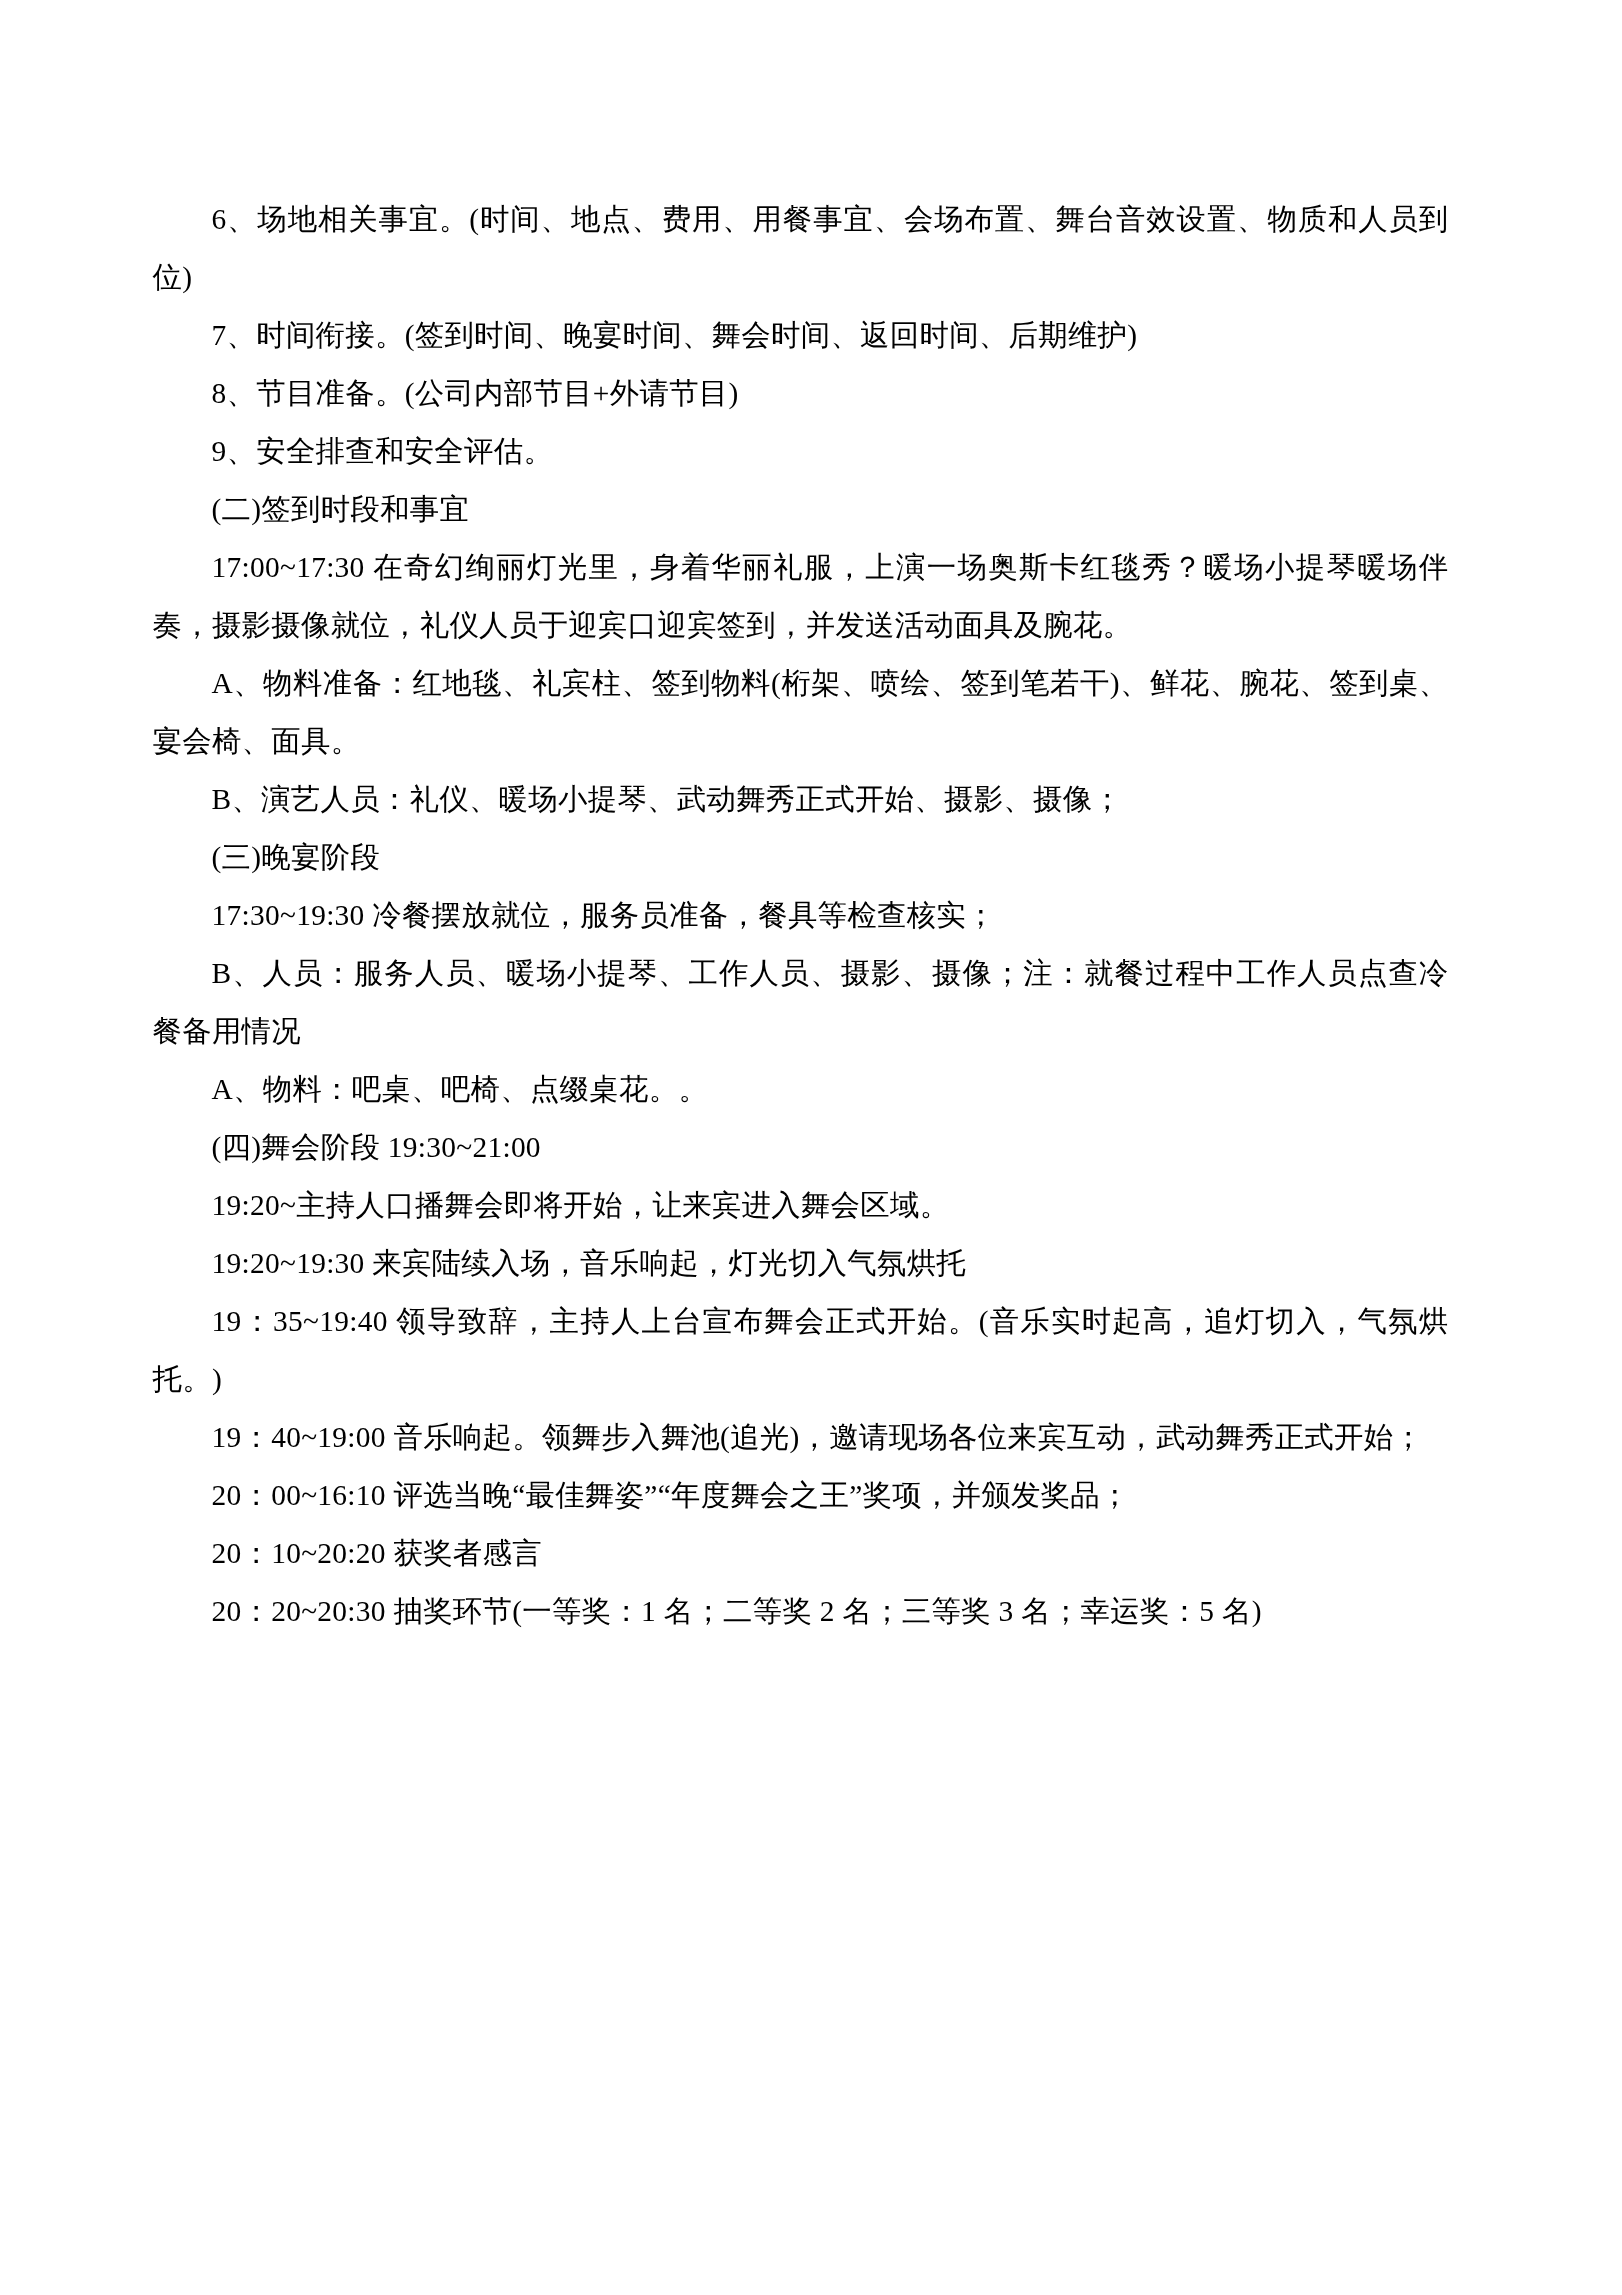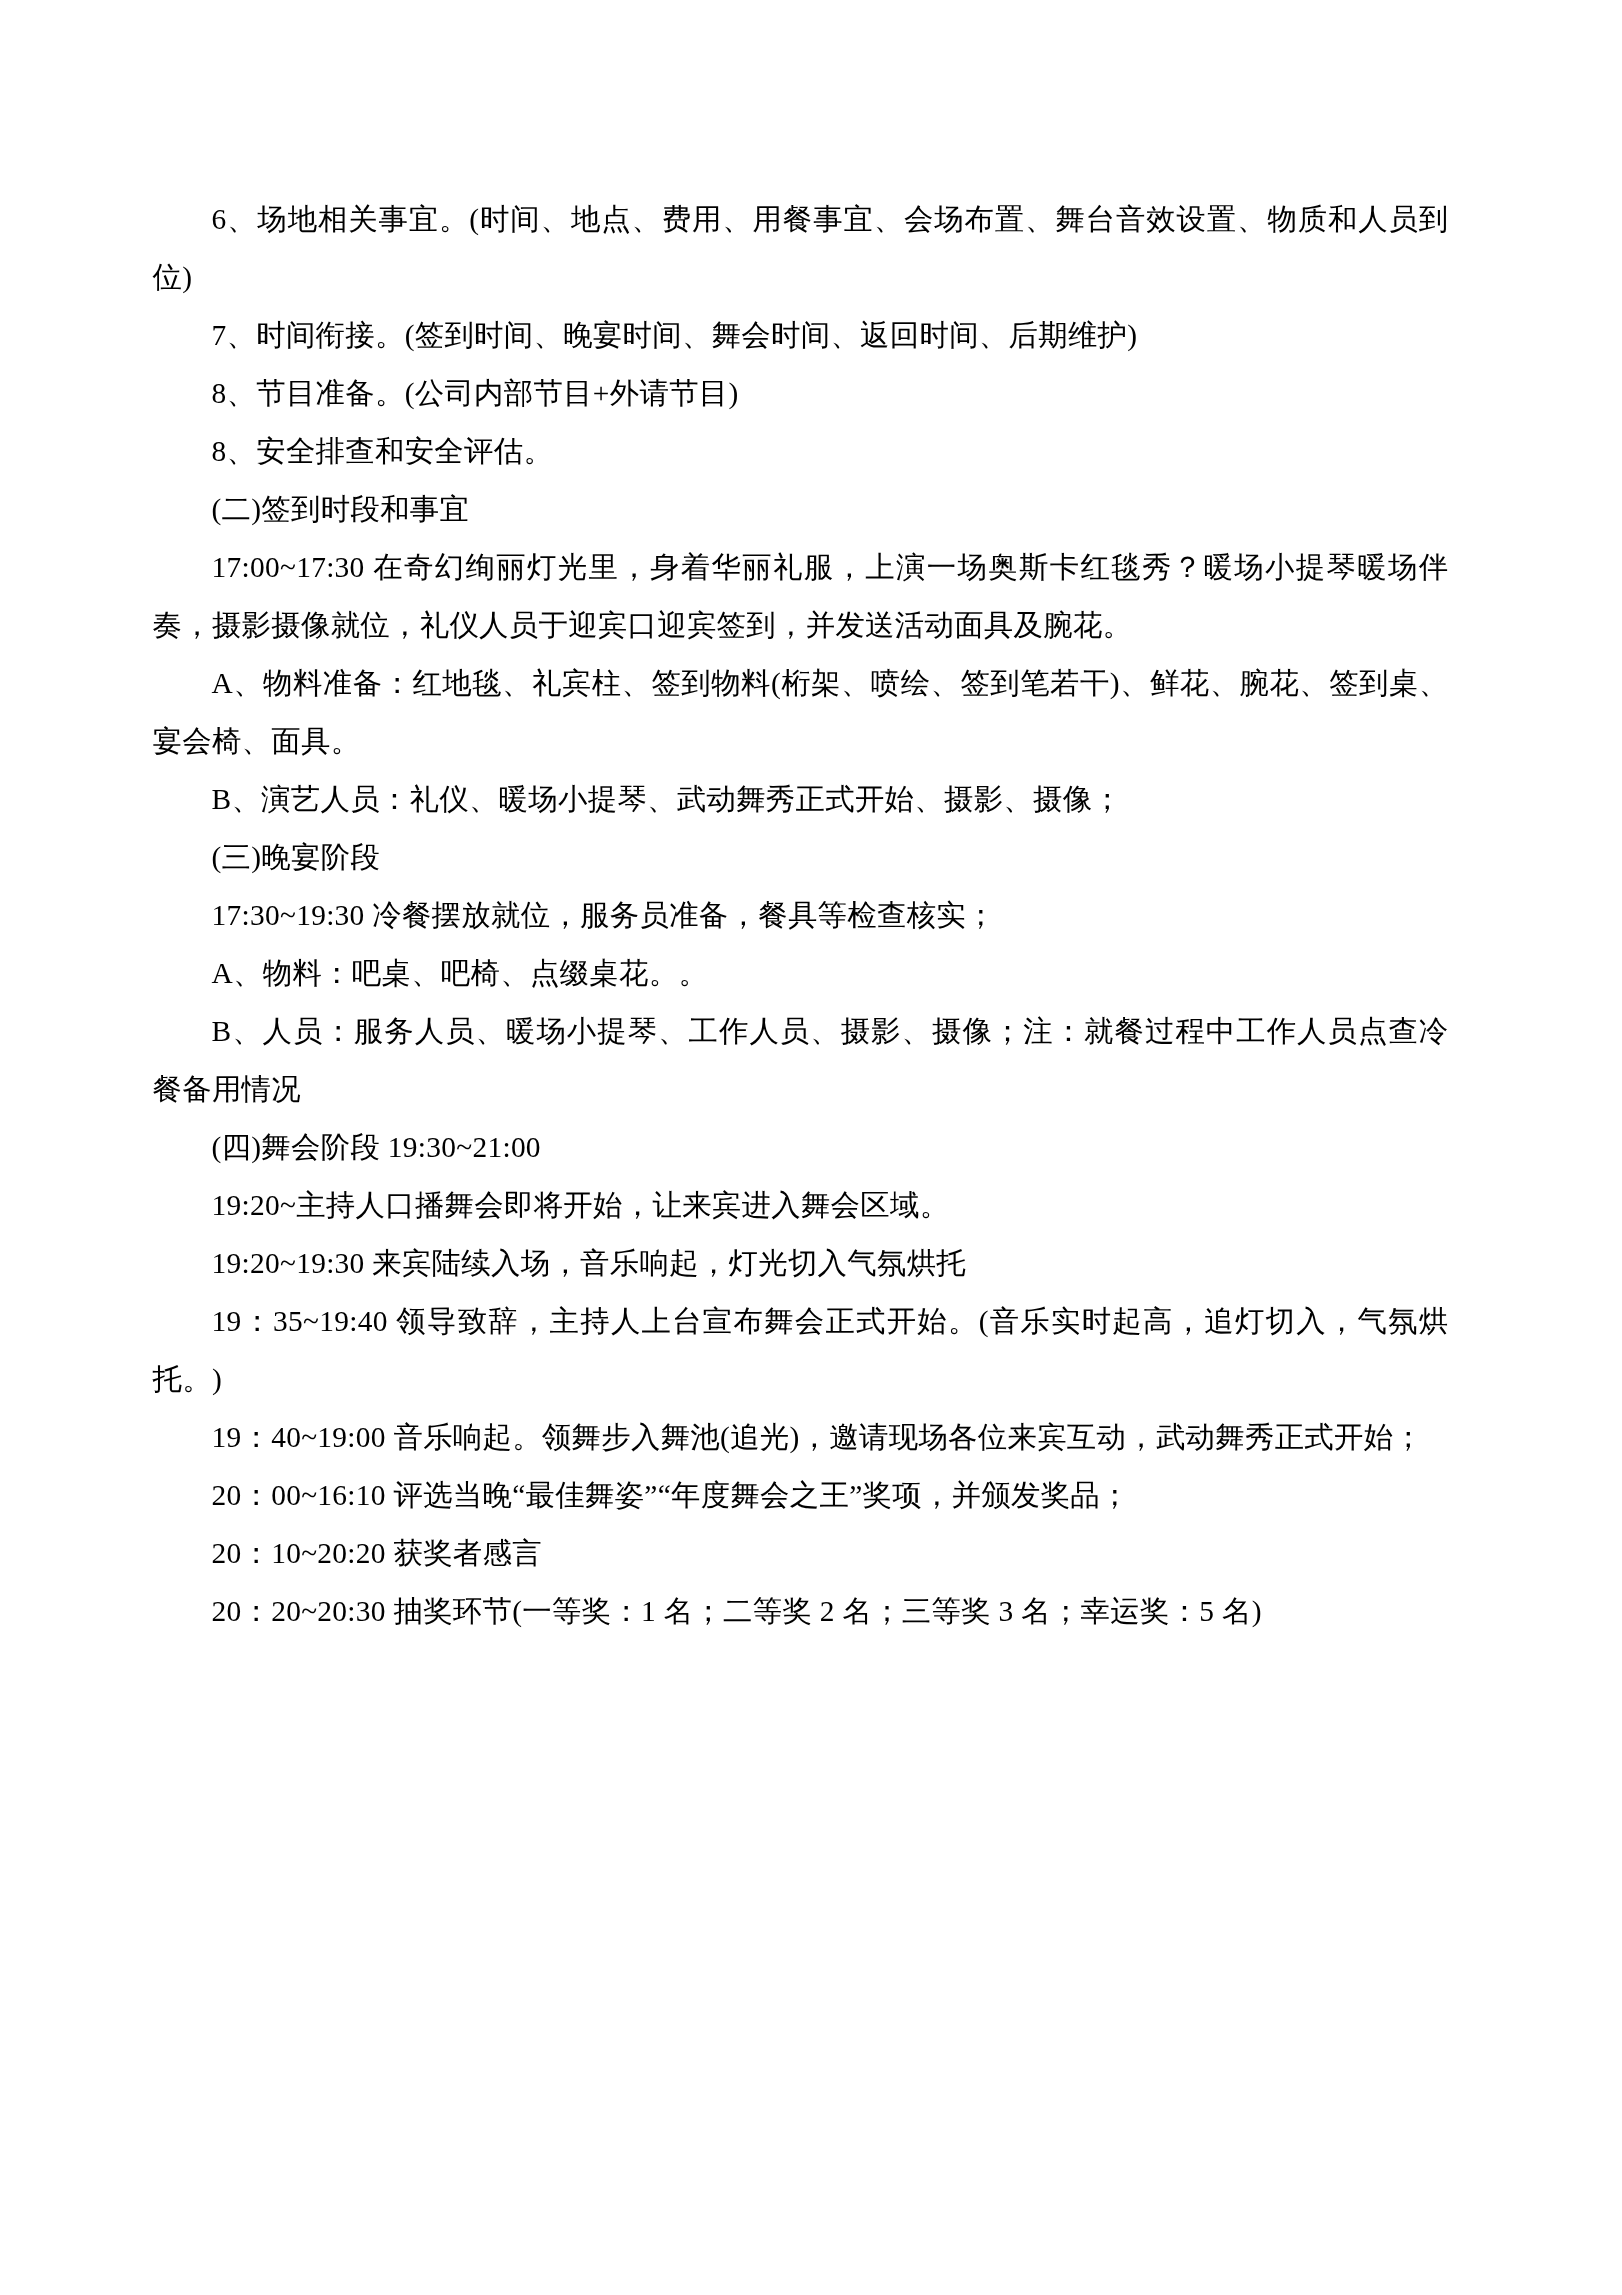--- a/index.html
+++ b/index.html
@@ -40,29 +40,29 @@
   }
 </style>
 </head>
 <body>
 
 <div class="page">
   <div class="doc-body">
     <p class="para indent">6、场地相关事宜。(时间、地点、费用、用餐事宜、会场布置、舞台音效设置、物质和人员到位)</p>
     <p class="para indent">7、时间衔接。(签到时间、晚宴时间、舞会时间、返回时间、后期维护)</p>
     <p class="para indent">8、节目准备。(公司内部节目+外请节目)</p>
-    <p class="para indent">8、安全排查和安全评估。</p>
+    <p class="para indent">9、安全排查和安全评估。</p>
     <p class="para indent">(二)签到时段和事宜</p>
     <p class="para indent">17:00~17:30 在奇幻绚丽灯光里，身着华丽礼服，上演一场奥斯卡红毯秀？暖场小提琴暖场伴奏，摄影摄像就位，礼仪人员于迎宾口迎宾签到，并发送活动面具及腕花。</p>
     <p class="para indent">A、物料准备：红地毯、礼宾柱、签到物料(桁架、喷绘、签到笔若干)、鲜花、腕花、签到桌、宴会椅、面具。</p>
     <p class="para indent">B、演艺人员：礼仪、暖场小提琴、武动舞秀正式开始、摄影、摄像；</p>
     <p class="para indent">(三)晚宴阶段</p>
     <p class="para indent">17:30~19:30 冷餐摆放就位，服务员准备，餐具等检查核实；</p>
+    <p class="para indent">B、人员：服务人员、暖场小提琴、工作人员、摄影、摄像；注：就餐过程中工作人员点查冷餐备用情况</p>
     <p class="para indent">A、物料：吧桌、吧椅、点缀桌花。。</p>
-    <p class="para indent">B、人员：服务人员、暖场小提琴、工作人员、摄影、摄像；注：就餐过程中工作人员点查冷餐备用情况</p>
     <p class="para indent">(四)舞会阶段 19:30~21:00</p>
     <p class="para indent">19:20~主持人口播舞会即将开始，让来宾进入舞会区域。</p>
     <p class="para indent">19:20~19:30 来宾陆续入场，音乐响起，灯光切入气氛烘托</p>
     <p class="para indent">19：35~19:40 领导致辞，主持人上台宣布舞会正式开始。(音乐实时起高，追灯切入，气氛烘托。)</p>
     <p class="para indent">19：40~19:00 音乐响起。领舞步入舞池(追光)，邀请现场各位来宾互动，武动舞秀正式开始；</p>
     <p class="para indent">20：00~16:10 评选当晚“最佳舞姿”“年度舞会之王”奖项，并颁发奖品；</p>
     <p class="para indent">20：10~20:20 获奖者感言</p>
     <p class="para indent">20：20~20:30 抽奖环节(一等奖：1 名；二等奖 2 名；三等奖 3 名；幸运奖：5 名)</p>
   </div>
 </div>

